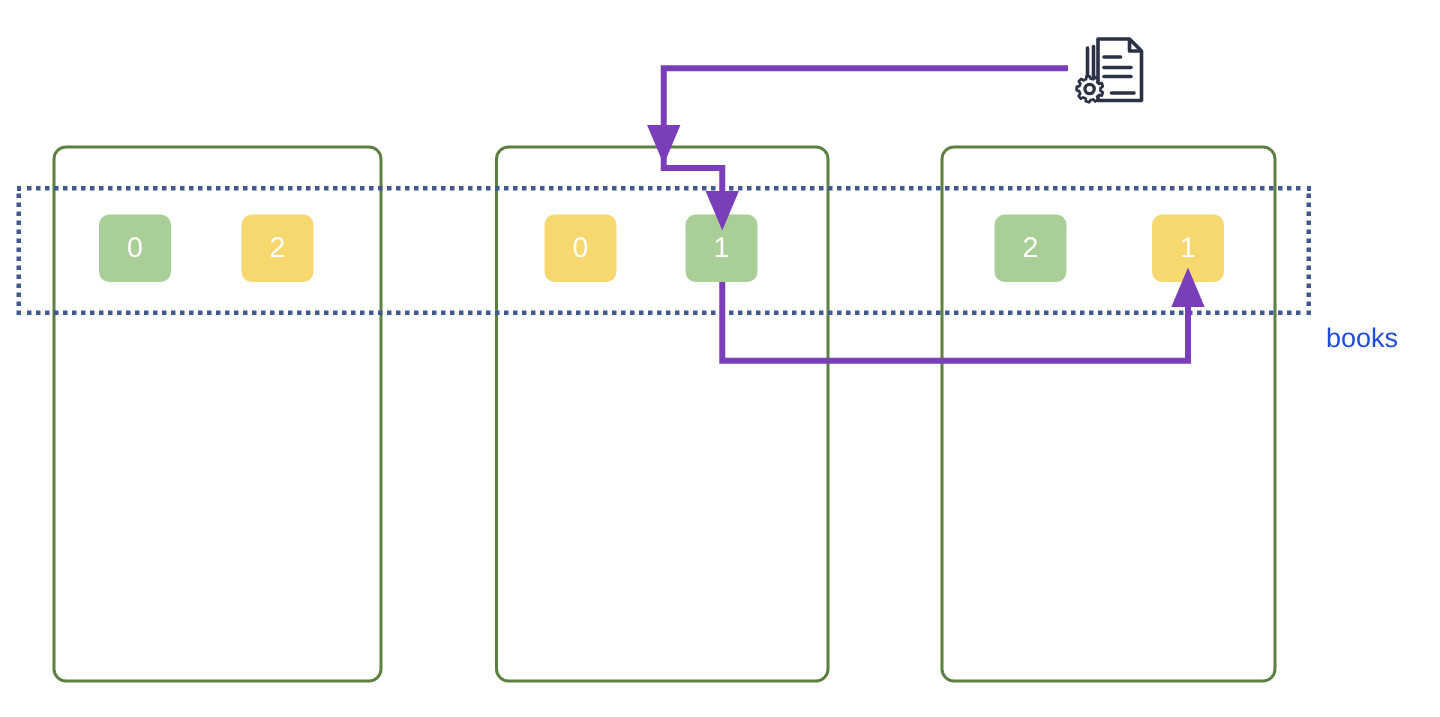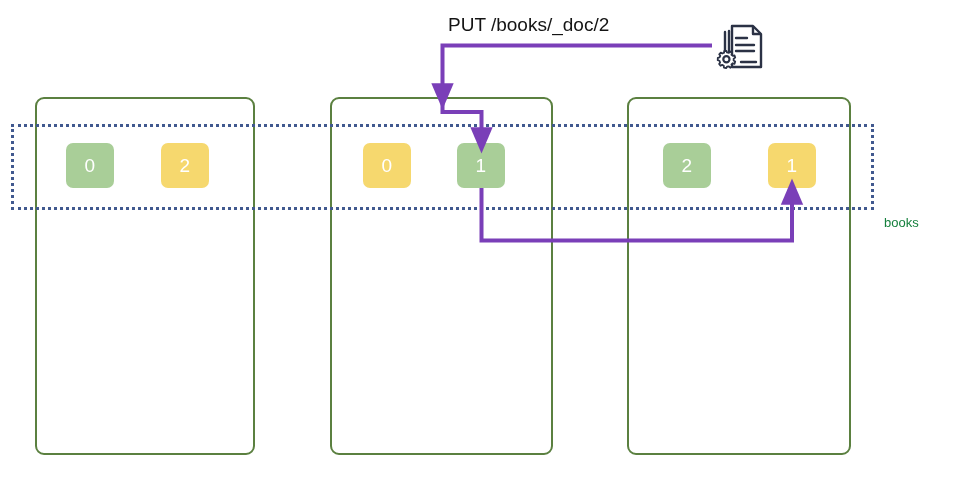--- a/index.html
+++ b/index.html
@@ -49,22 +49,22 @@
     background: #f6d86e;
   }
   .request-label {
     position: absolute;
     font-size: 19px;
     color: #141414;
     white-space: nowrap;
   }
   .index-label {
     position: absolute;
-    font-size: 13px;
-    color: #15803d;
+    font-size: 18px;
+    color: #1d4ed8;
     white-space: nowrap;
   }
   #flow-layer {
     position: absolute;
     left: 0;
     top: 0;
     width: 960px;
     height: 478px;
     pointer-events: none;
   }
@@ -121,16 +121,15 @@
     <g transform="translate(13,40)">
       <path d="M0,-9.2 L2.3,-8.7 L3.9,-10.4 L6.1,-8.6 L5.4,-6.4 L7.1,-5.0 L9.2,-5.6 L10.0,-2.9
                L8.1,-1.6 L8.1,0.6 L10.0,1.9 L9.2,4.6 L7.1,4.0 L5.4,5.4 L6.1,7.6 L3.9,9.4
                L2.3,7.7 L0,8.2 L-1.1,10.0 L-3.8,9.2 L-3.9,7.0 L-5.9,6.0 L-7.9,7.0 L-9.6,4.9
                L-8.4,3.0 L-9.2,0.9 L-11.3,0.2 L-11.2,-2.6 L-9.1,-3.1 L-8.2,-5.1 L-9.5,-7.0
                L-7.6,-9.0 L-5.7,-7.9 L-3.6,-8.8 L-3.3,-11.0 L-0.6,-11.0 Z" fill="#ffffff" stroke="#2b3245" stroke-width="2.2" stroke-linejoin="round" transform="scale(0.82)"></path>
       <circle cx="-0.6" cy="-0.7" r="3.1" fill="#ffffff" stroke="#2b3245" stroke-width="2.2"></circle>
     </g>
   </svg>
 
-  <div class="request-label" style="left:448px; top:14px;">PUT /books/_doc/2</div>
   <div class="index-label" style="left:884px; top:215px;">books</div>
 
 </div>
 
 </body></html>

